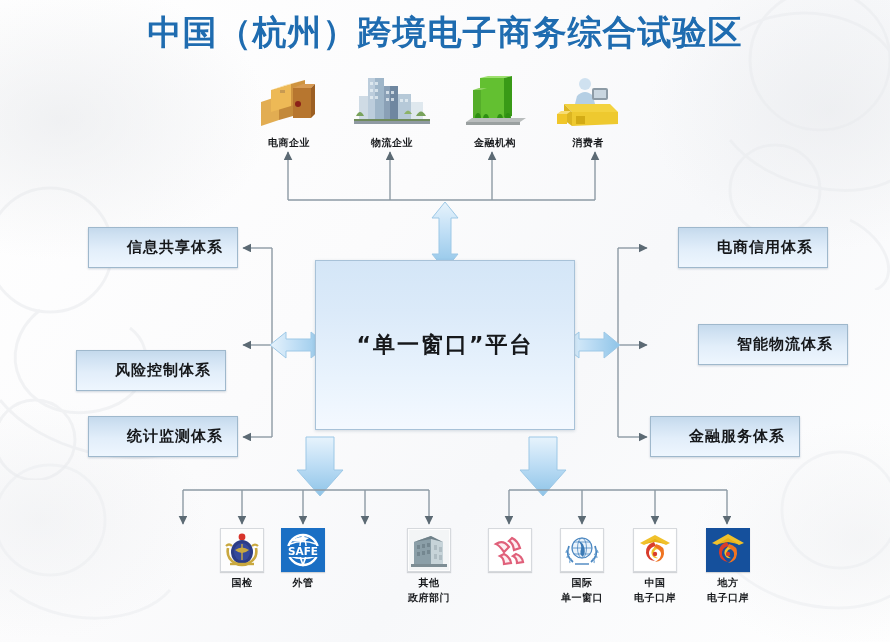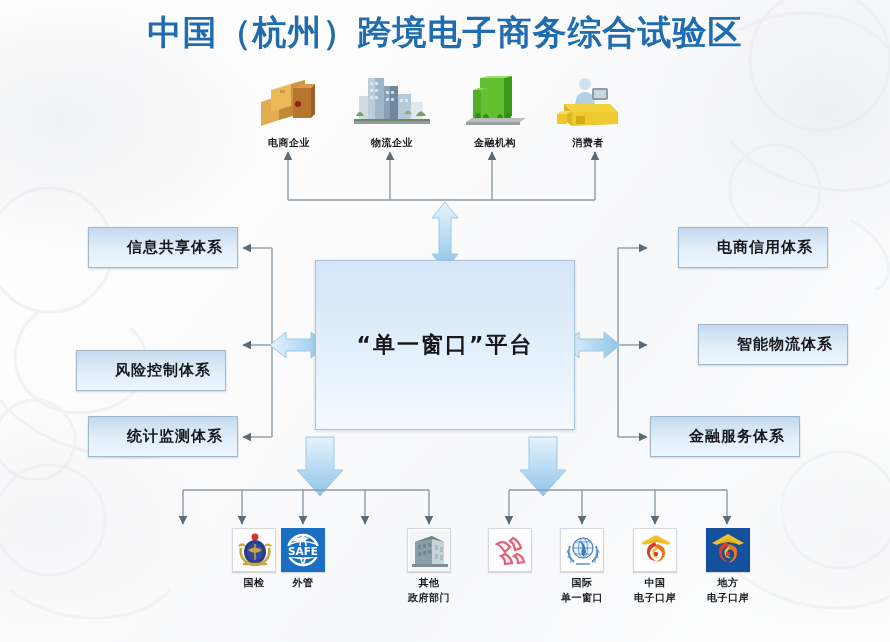--- a/index.html
+++ b/index.html
@@ -65,21 +65,21 @@
     margin-top:3px;
     font-size:10px;font-weight:bold;color:#17191c;
     line-height:15px;letter-spacing:.5px;white-space:pre-line;
   }
   .tile{
     width:44px;height:44px;margin:0 auto;
     box-sizing:border-box;
     border:1px solid #cfd3d8;
     background:#ffffff;
     box-shadow:0 1px 1px rgba(150,155,160,.4);
-    display:flex;align-items:center;justify-content:flex-end;
+    display:flex;align-items:center;justify-content:center;
     overflow:hidden;
   }
   .tile.blue{background:#1a6fc4;border-color:#1a6fc4;}
   .tile.navy{background:#15509c;border-color:#15509c;}
   .tile.plain{border:1px solid #d6d9dd;background:#fdfdfd;}
 
   
   #wires{position:absolute;left:0;top:0;width:890px;height:642px;pointer-events:none;}
 </style>
 </head>
@@ -312,21 +312,21 @@
   </div>
   <div class="box side" style="left:650px;top:416px;text-align:center;">
     <span>金融服务体系</span>
   </div>
 
   <div class="box" id="center-box">
     <span>“单一窗口”平台</span>
   </div>
 
 
-  <div class="icon-item" style="left:226px;top:528px;width:56px;">
+  <div class="icon-item" style="left:214px;top:528px;width:56px;">
     <div class="tile plain">
       <svg width="40" height="40" viewBox="0 0 40 40">
         <path d="M20 4 l2.4 3.6 L20 9 17.6 7.6z" fill="#d8342b"></path>
         <circle cx="20" cy="7" r="3.4" fill="#d8342b"></circle>
         <ellipse cx="20" cy="22" rx="11" ry="12" fill="#2b3c86"></ellipse>
         <ellipse cx="20" cy="22" rx="8" ry="9" fill="#35499c"></ellipse>
         <path d="M13 20 q7 -5 14 0 q-7 6 -14 0z" fill="#c9a83f"></path>
         <path d="M20 14 v16" stroke="#c9a83f" stroke-width="1.4"></path>
         <path d="M6 18 q-2 10 7 15 q7 4 14 0 q9 -5 7 -15" stroke="#c9a83f" stroke-width="2.6" fill="none"></path>
         <path d="M4 16 q3 -3 6 0" stroke="#c9a83f" stroke-width="2.2" fill="none"></path>

